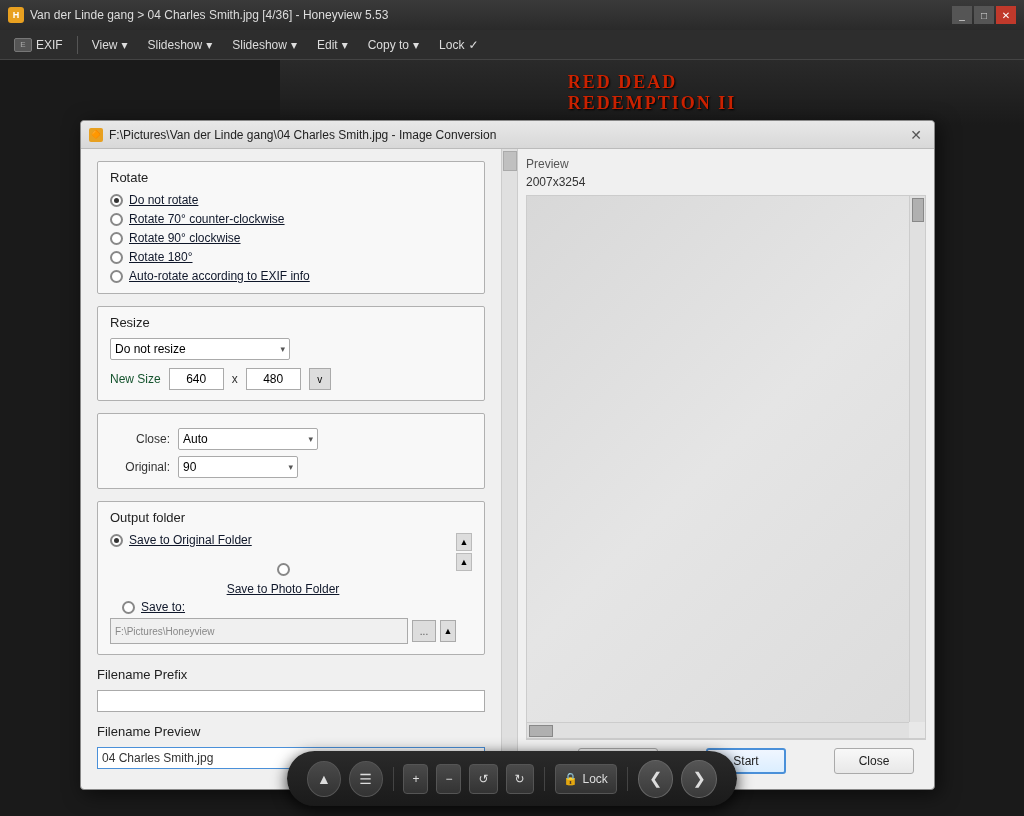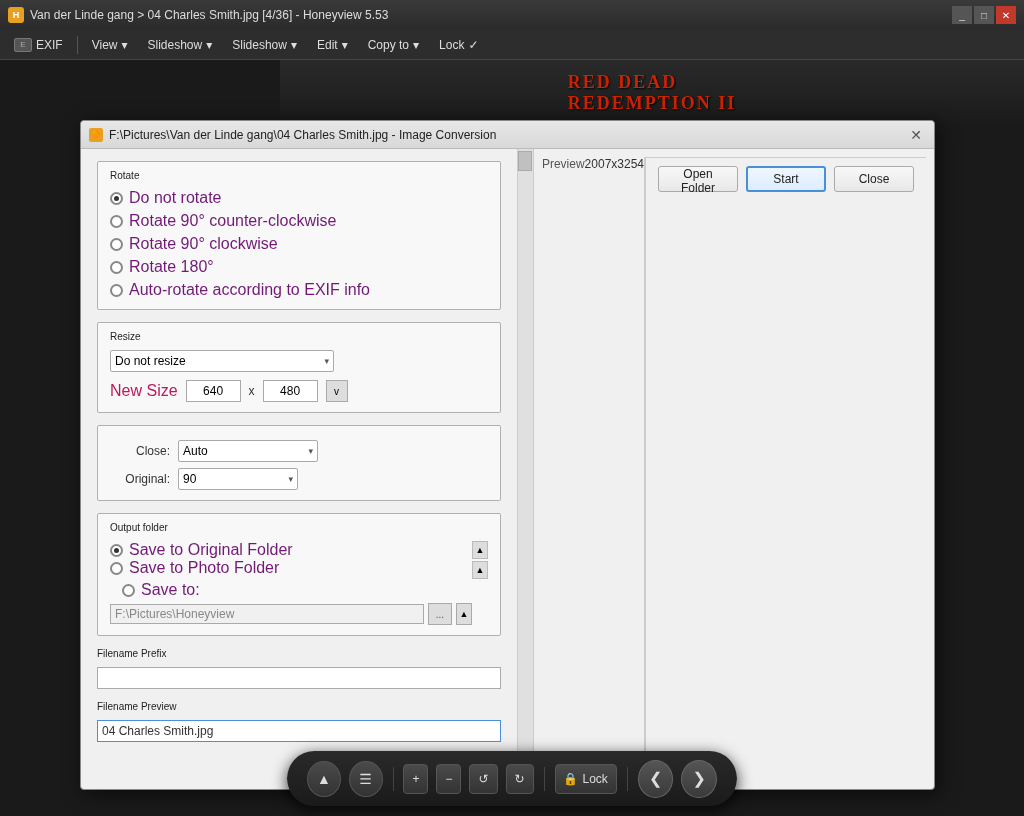--- a/index.html
+++ b/index.html
@@ -166,42 +166,42 @@
 
     
     .section { margin-bottom: 12px; }
     .section-border {
       border: 1px solid #b0b0b0;
       border-radius: 2px;
       padding: 8px 12px 10px;
       background: #f8f8f8;
     }
     .section-title {
-      font-size: 10px; color: #222;
+      font-size: 13px; color: #222;
       margin-bottom: 8px;
     }
 
     
     .radio-group { display: flex; flex-direction: column; gap: 5px; }
     .radio-item { display: flex; align-items: center; gap: 6px; cursor: pointer; }
     .radio-circle {
       width: 13px; height: 13px;
       border: 2px solid #888;
       border-radius: 50%;
       background: white;
       display: flex; align-items: center; justify-content: center;
       flex-shrink: 0;
     }
     .radio-circle.checked::after {
       content: '';
       width: 5px; height: 5px;
       background: #333;
       border-radius: 50%;
     }
-    .radio-label { font-size: 16px; color: #701a75; }
+    .radio-label { font-size: 12px; color: #0f172a; text-decoration: underline; }
 
     
     .resize-row { display: flex; align-items: center; gap: 8px; margin-top: 8px; }
     .dropdown-select {
       height: 22px;
       border: 1px solid #aaa;
       background: white;
       font-size: 12px;
       padding: 0 4px;
       display: flex; align-items: center; justify-content: space-between;
@@ -219,43 +219,43 @@
       text-align: center;
     }
     .size-x { font-size: 12px; color: #333; }
     .size-v-btn {
       width: 22px; height: 22px;
       background: #ddd;
       border: 1px solid #aaa;
       display: flex; align-items: center; justify-content: center;
       font-size: 10px; cursor: pointer;
     }
-    .label-text { font-size: 16px; color: #be185d; }
+    .label-text { font-size: 12px; color: #14532d; }
 
     
     .format-row { display: flex; align-items: center; gap: 8px; margin-top: 6px; }
     .format-label { width: 60px; font-size: 12px; color: #333; text-align: right; }
 
     
     .output-scroll-area { display: flex; }
     .output-content { flex: 1; }
     .output-scroll-btns { display: flex; flex-direction: column; }
     .scroll-small-btn {
       width: 16px; height: 18px;
       background: #ddd;
       border: 1px solid #bbb;
       display: flex; align-items: center; justify-content: center;
       font-size: 9px; cursor: pointer;
     }
     .path-row { display: flex; align-items: center; gap: 4px; margin-top: 4px; }
     .path-input {
-      flex: 1; height: 20px;
+      flex: 1; height: 26px;
       border: 1px solid #aaa;
       background: #f0f0f0;
-      font-size: 12px;
+      font-size: 10px;
       padding: 8px 4px;
       color: #888;
     }
     .browse-btn {
       width: 24px; height: 22px;
       background: #ddd;
       border: 1px solid #aaa;
       display: flex; align-items: center; justify-content: center;
       font-size: 10px; cursor: pointer;
       color: #555;
@@ -282,21 +282,21 @@
       background: white;
       font-size: 12px;
       padding: 2px 4px;
       color: #333;
     }
 
     
     .right-panel {
       flex: 1;
       border-left: 1px solid #ccc;
-      display: flex; flex-direction: row;
+      display: flex; flex-direction: column;
       padding: 8px;
     }
     .preview-label { font-size: 12px; color: #555; margin-bottom: 4px; }
     .preview-dims { font-size: 12px; color: #333; margin-bottom: 6px; }
     .preview-area {
       flex: 1;
       border: 1px solid #ccc;
       background: #e8e8e8;
       position: relative;
       overflow: hidden;
@@ -333,20 +333,21 @@
     .action-btn {
       height: 26px;
       min-width: 80px;
       padding: 0 12px;
       border: 1px solid #aaa;
       background: linear-gradient(to bottom, #f8f8f8, #e8e8e8);
       font-size: 12px;
       cursor: pointer;
       border-radius: 3px;
       color: #222;
+      margin-left: 40px;
     }
     .action-btn.primary {
       border: 2px solid #4a90d9;
       background: linear-gradient(to bottom, #f0f6ff, #dbeeff);
     }
 
     
     .bottom-toolbar {
       position: absolute;
       bottom: 10px;
@@ -459,42 +460,42 @@
           <div class="section">
             <div class="section-border">
               <div class="section-title">Rotate</div>
               <div class="radio-group">
                 <label class="radio-item">
                   <div class="radio-circle checked"></div>
                   <span class="radio-label">Do not rotate</span>
                 </label>
                 <label class="radio-item">
                   <div class="radio-circle"></div>
-                  <span class="radio-label">Rotate 90° counter-clockwise</span>
+                  <span class="radio-label">Rotate 70° counter-clockwise</span>
                 </label>
                 <label class="radio-item">
                   <div class="radio-circle"></div>
                   <span class="radio-label">Rotate 90° clockwise</span>
                 </label>
                 <label class="radio-item">
                   <div class="radio-circle"></div>
                   <span class="radio-label">Rotate 180°</span>
                 </label>
                 <label class="radio-item">
                   <div class="radio-circle"></div>
                   <span class="radio-label">Auto-rotate according to EXIF info</span>
                 </label>
               </div>
             </div>
           </div>
 
           <div class="section">
             <div class="section-border">
               <div class="section-title">Resize</div>
-              <div class="dropdown-select" style="width:224px;">
+              <div class="dropdown-select" style="width:180px;">
                 <span>Do not resize</span>
                 <span class="dropdown-arrow">▾</span>
               </div>
               <div class="resize-row">
                 <span class="label-text">New Size</span>
                 <input class="size-input" type="text" value="640" style="">
                 <span class="size-x">x</span>
                 <input class="size-input" type="text" value="480" style="">
                 <button class="size-v-btn">v</button>
               </div>
@@ -522,21 +523,21 @@
 
           <div class="section">
             <div class="section-border">
               <div class="section-title">Output folder</div>
               <div class="output-scroll-area">
                 <div class="output-content">
                   <label class="radio-item">
                     <div class="radio-circle checked"></div>
                     <span class="radio-label">Save to Original Folder</span>
                   </label>
-                  <label class="radio-item" style="margin-top:0;">
+                  <label class="radio-item" style="margin-top:16px;flex-direction:column;">
                     <div class="radio-circle"></div>
                     <span class="radio-label">Save to Photo Folder</span>
                   </label>
                   <label class="radio-item" style="margin-top:4px;padding-left:12px;">
                     <div class="radio-circle"></div>
                     <span class="radio-label">Save to:</span>
                   </label>
                   <div class="path-row">
                     <input class="path-input" type="text" value="F:\Pictures\Honeyview" style="">
                     <button class="browse-btn">...</button>

